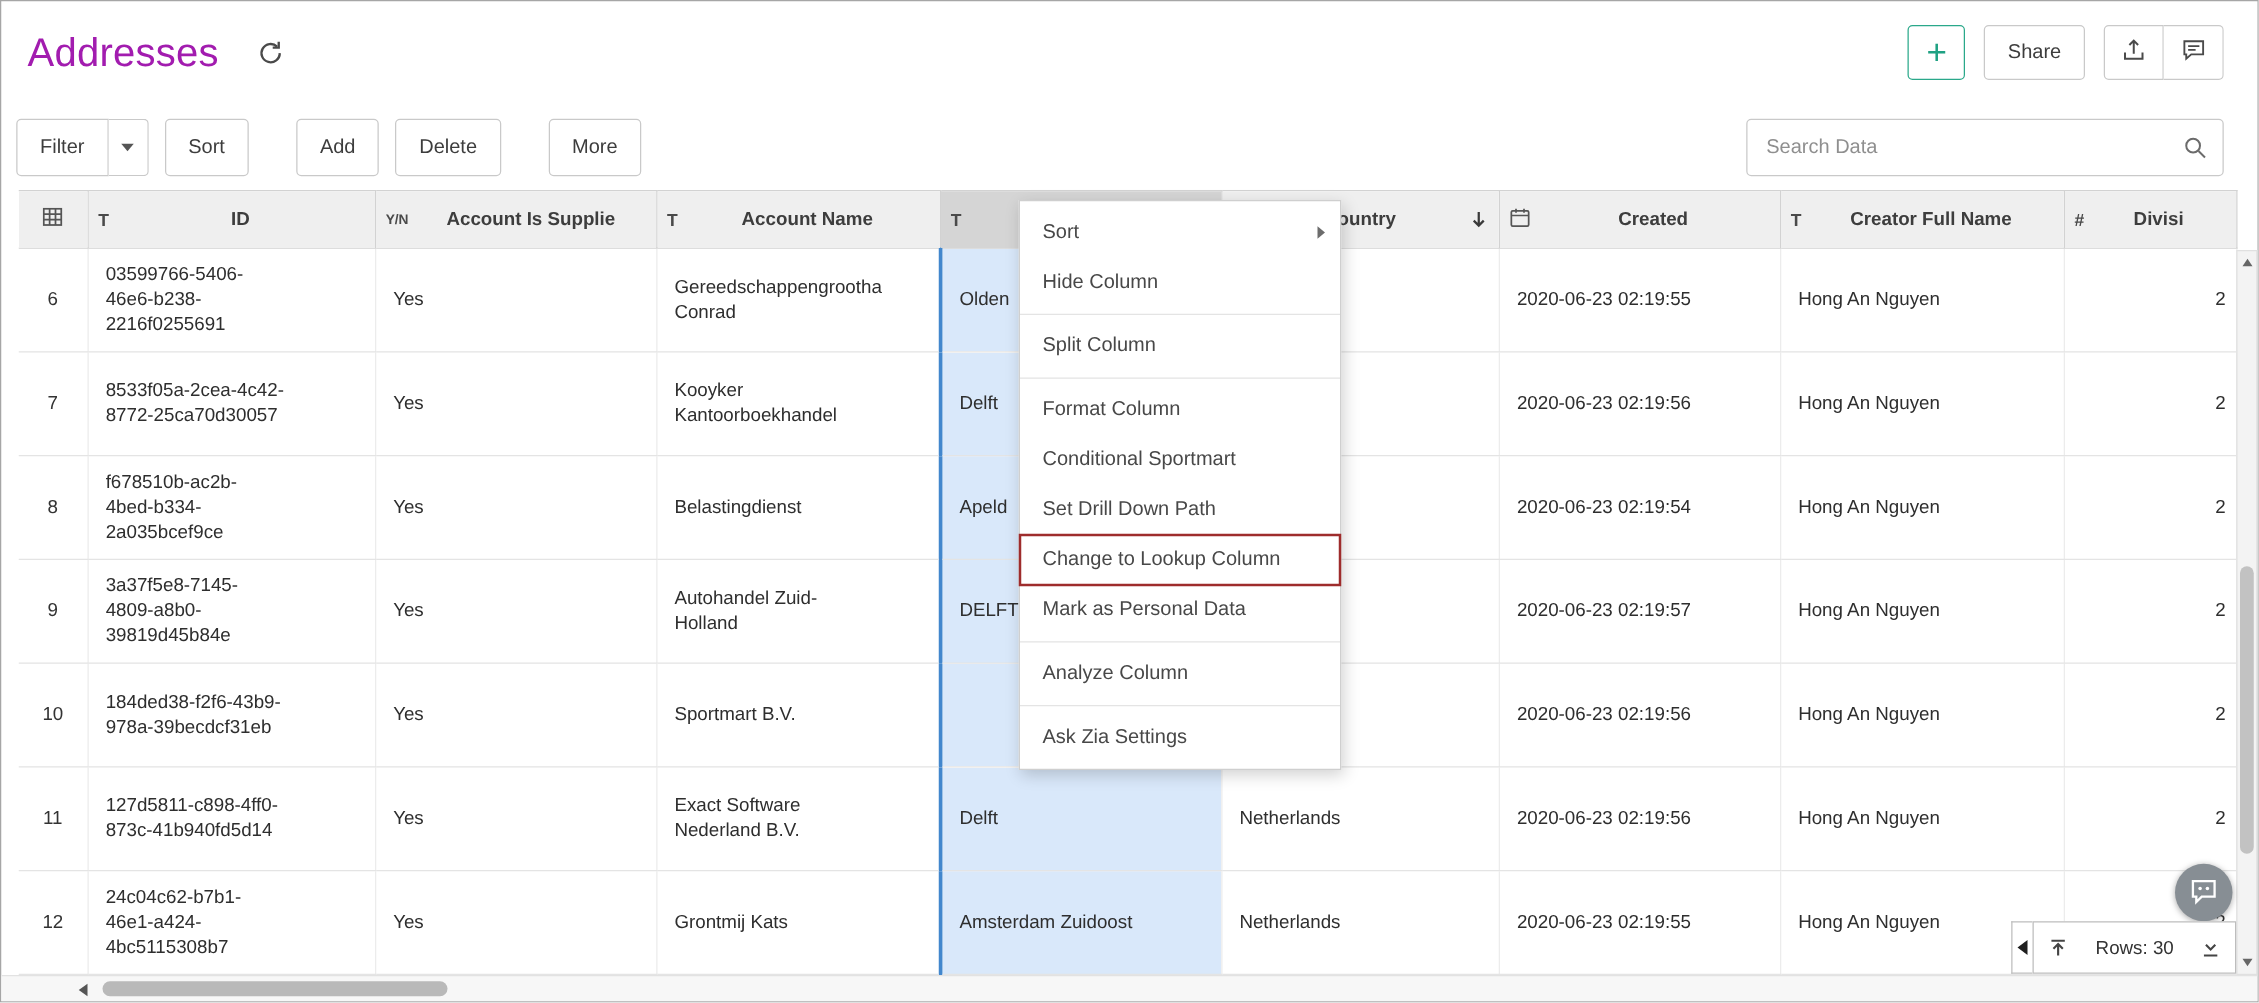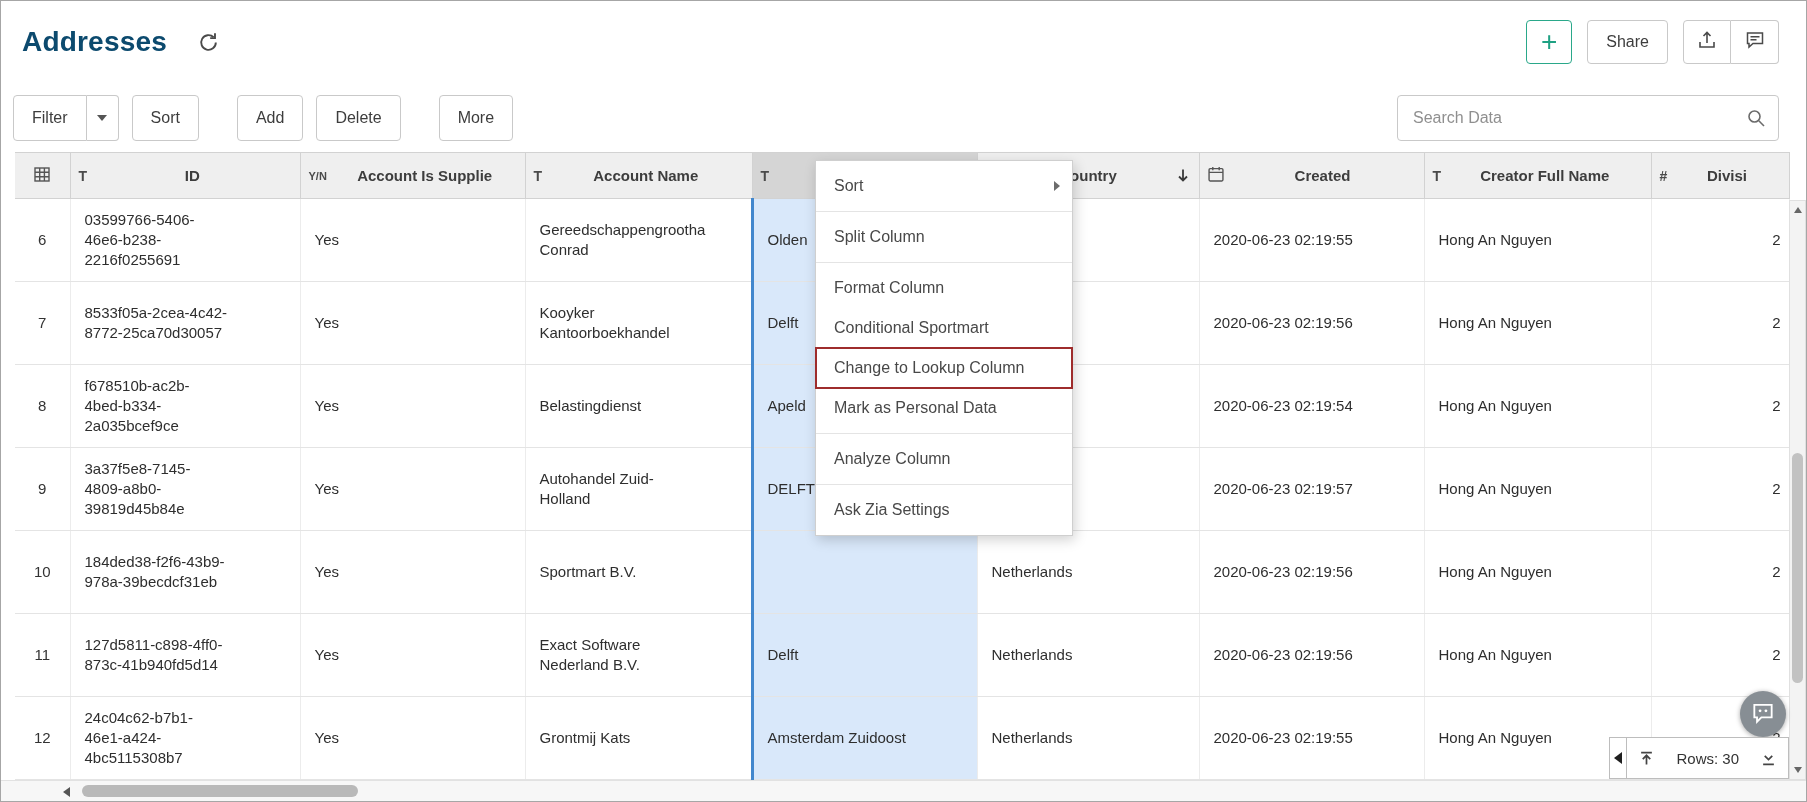--- a/index.html
+++ b/index.html
@@ -3,21 +3,21 @@
 <meta charset="utf-8">
 <style>
   *{box-sizing:border-box;margin:0;padding:0}
   html,body{background:#e9e9e9}
   body{font-family:"Liberation Sans","DejaVu Sans",sans-serif;}
   .page{position:relative;width:1807px;height:802px;background:#fff;border:1px solid #a6a6a6;overflow:hidden}
 
   
   .topbar{position:absolute;top:0;left:0;right:0;height:82px;display:flex;align-items:center;justify-content:space-between;padding:0 27px 0 21px}
   .title-wrap{display:flex;align-items:center;gap:30px}
-  .page-title{font-size:28px;font-weight:700;color:#0c4a6e;letter-spacing:.2px}
+  .page-title{font-size:32px;font-weight:400;color:#a21caf;letter-spacing:.2px}
   .icon-plain{background:none;border:none;cursor:pointer;display:flex;align-items:center}
   .top-actions{display:flex;align-items:center;gap:15px}
   .btn{height:44px;border:1px solid #c9c9c9;background:#fff;border-radius:4px;font-size:16px;color:#3d3d3d;padding:0 18px;cursor:pointer;font-family:inherit}
   .add-new{width:46px;padding:0;border:1px solid #2aa88a;color:#1fa183;font-size:28px;font-weight:400;line-height:40px;border-radius:4px}
   .icon-group{display:flex}
   .icon-group .btn{width:48px;padding:0;display:flex;align-items:center;justify-content:center}
   .icon-group .btn:first-child{border-radius:4px 0 0 4px}
   .icon-group .btn:last-child{border-radius:0 4px 4px 0;border-left:none}
 
   
@@ -326,27 +326,29 @@
   </div>
 
   <div class="hscroll">
     <span class="harr-left"></span>
     <div class="hthumb"></div>
   </div>
 
   <div class="menu" id="context-menu">
       <div class="menu-group">
         <div class="menu-item"><span>Sort</span><span class="sub-arrow"></span></div>
+        <div class="menu-item"><span>Hide Column</span></div>
       </div>
       <div class="menu-group">
         <div class="menu-item"><span>Split Column</span></div>
       </div>
       <div class="menu-group">
         <div class="menu-item"><span>Format Column</span></div>
         <div class="menu-item"><span>Conditional Sportmart</span></div>
+        <div class="menu-item"><span>Set Drill Down Path</span></div>
         <div class="menu-item hl"><span>Change to Lookup Column</span></div>
         <div class="menu-item"><span>Mark as Personal Data</span></div>
       </div>
       <div class="menu-group">
         <div class="menu-item"><span>Analyze Column</span></div>
       </div>
       <div class="menu-group">
         <div class="menu-item"><span>Ask Zia Settings</span></div>
       </div>
     </div>

